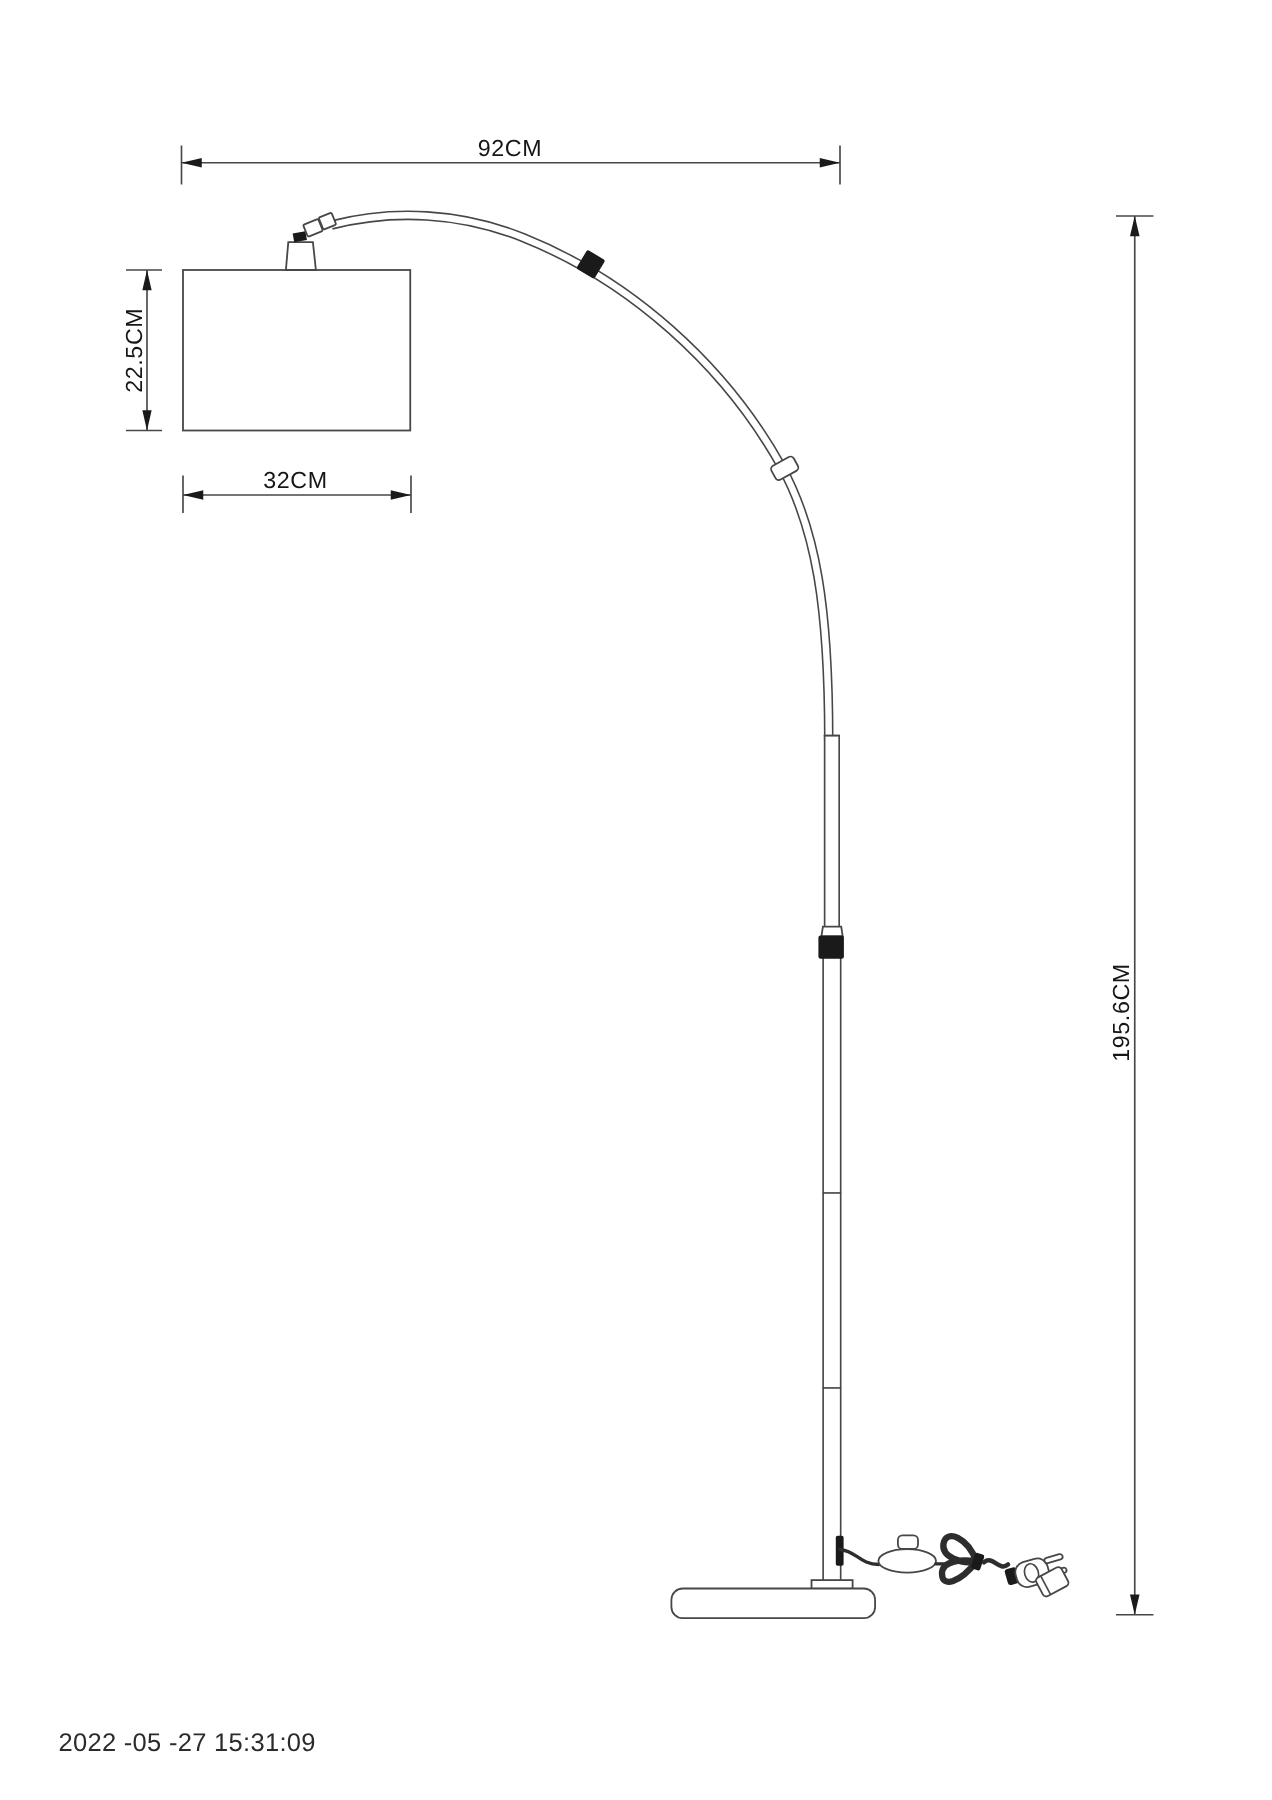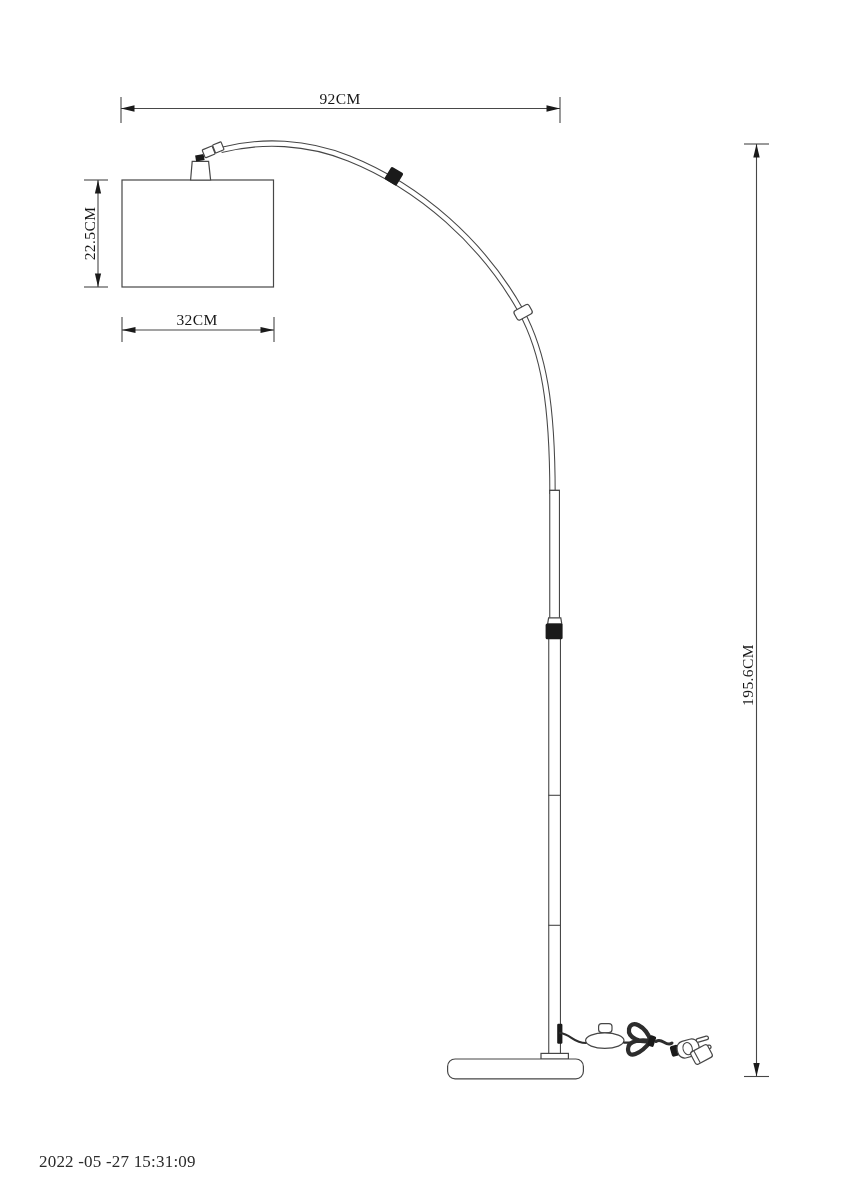--- a/index.html
+++ b/index.html
@@ -1,17 +1,17 @@
 <!DOCTYPE html>
 <html><head>
 <meta charset="utf-8">
 <style>
   html,body{margin:0;padding:0;background:#ffffff;}
   .stage{position:relative;width:848px;height:1200px;background:#ffffff;overflow:hidden;
-         font-family:Liberation Serif, serif;}
+         font-family:Liberation Sans, sans-serif;}
   svg{position:absolute;inset:0;display:block;}
   .thin{stroke:#474747;stroke-width:1.1;fill:none;}
   .wfill{fill:#ffffff;stroke:#474747;stroke-width:1.2;}
   .darkfill{fill:#1a1a1a;stroke:none;}
   .arrow{fill:#1a1a1a;stroke:none;}
   .tube-dark{stroke:#474747;fill:none;}
   .tube-white{stroke:#ffffff;fill:none;}
   .cord{stroke:#2d2d2d;fill:none;stroke-linecap:round;}
   .dimtxt{font-size:15.5px;fill:#161616;letter-spacing:0.4px;}
   .stamp{font-size:17px;fill:#2b2b2b;letter-spacing:0.2px;}

